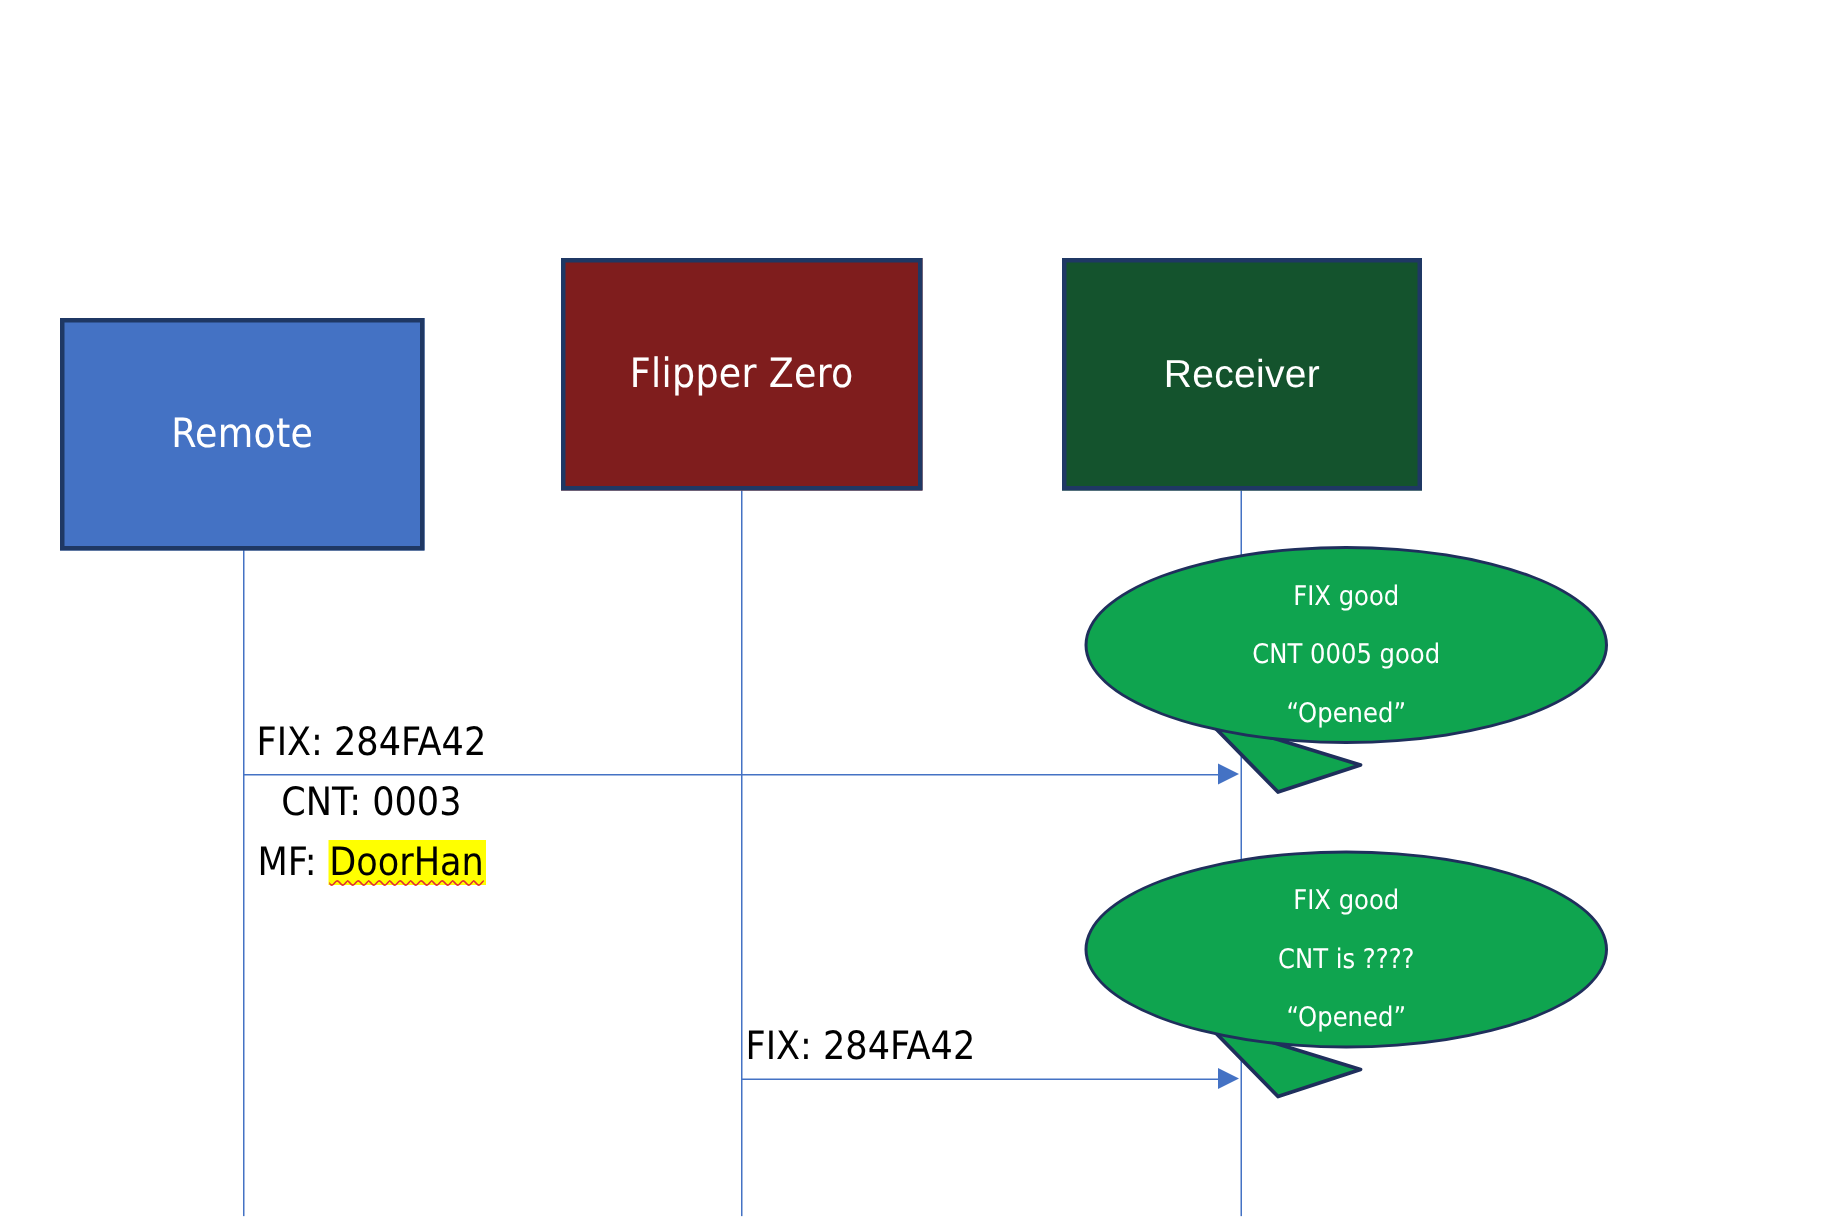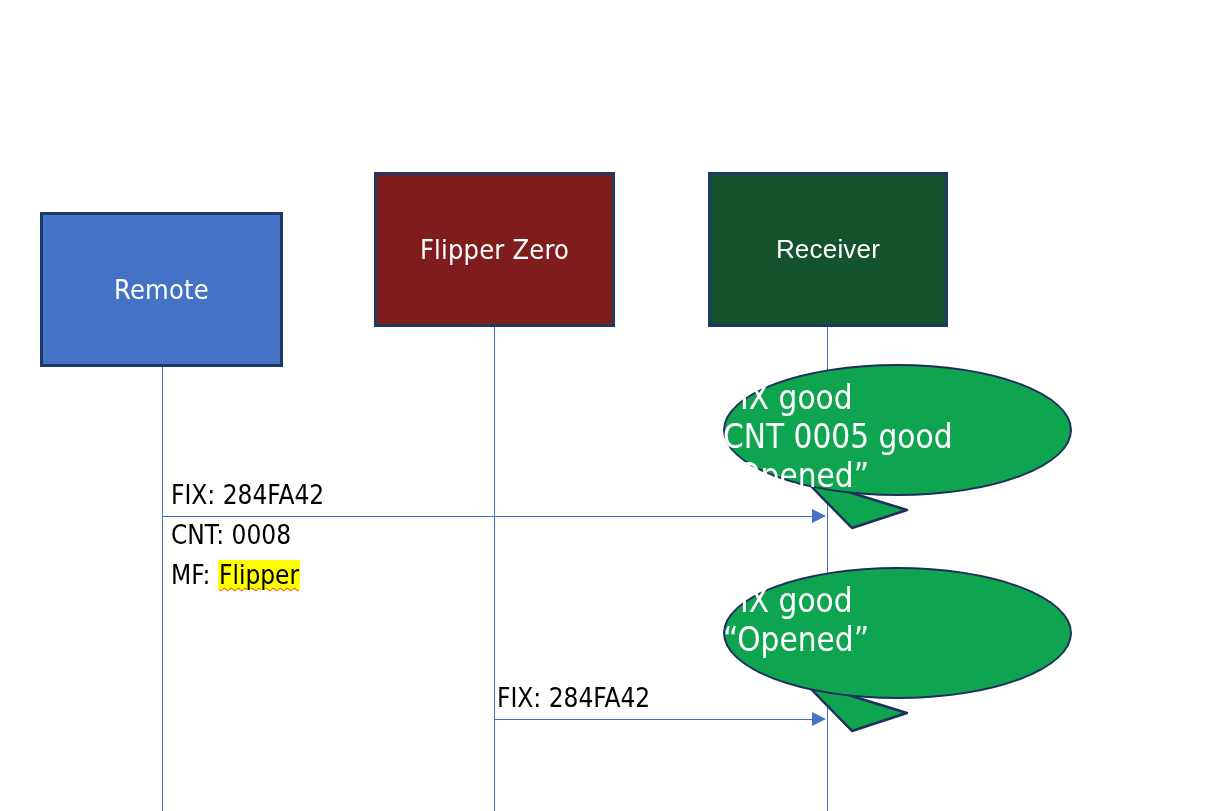--- a/index.html
+++ b/index.html
@@ -79,21 +79,21 @@
 
   
   .msg-label {
     position: absolute;
     font-family: "DejaVu Sans Condensed", "Liberation Sans", sans-serif;
     font-size: 26px;
     line-height: 40px;
     color: #000000;
     white-space: nowrap;
   }
-  .msg-label .line { display: block; height: 40px; }
+  .msg-label .line { display: block; height: 40px; text-align: center; }
   .hl {
     background: #FFFF00;
     padding: 0 1px;
   }
   .spell {
     text-decoration: underline;
     text-decoration-style: wavy;
     text-decoration-color: #E03030;
     text-decoration-thickness: 1px;
     text-underline-offset: 3px;
@@ -109,23 +109,24 @@
     background: #0FA44F;
     border: 2.5px solid #1F2F5C;
     border-radius: 50% / 50%;
     box-sizing: border-box;
   }
   .bubble-text {
     position: absolute;
     left: 0;
     top: 14px;
     width: 349px;
+    text-align: center;
     color: #ffffff;
     font-family: "DejaVu Sans Condensed", "Liberation Sans", sans-serif;
-    font-size: 33px;
+    font-size: 18px;
     line-height: 39px;
     pointer-events: none;
   }
   .bubble-text .line { display: block; }
   .bubble-tail {
     position: absolute;
     width: 120px;
     height: 60px;
     overflow: visible;
   }
@@ -148,22 +149,22 @@
   </div>
   <div class="actor-box actor-receiver">
     <span class="actor-label">Receiver</span>
   </div>
 
   <div class="msg-arrow" style="left:162px; top:516px; width:652px;"></div>
   <div class="arrow-head" style="left:812px; top:509px;"></div>
 
   <div class="msg-label" style="left:171px; top:475px;">
     <span class="line"><span>FIX:</span> <span>284FA42</span></span>
-    <span class="line"><span>CNT:</span> <span>0008</span></span>
-    <span class="line"><span>MF:</span> <span class="hl spell">Flipper</span></span>
+    <span class="line"><span>CNT:</span> <span>0003</span></span>
+    <span class="line"><span>MF:</span> <span class="hl spell">DoorHan</span></span>
   </div>
 
   <div class="msg-arrow" style="left:494px; top:719px; width:320px;"></div>
   <div class="arrow-head" style="left:812px; top:712px;"></div>
 
   <div class="msg-label" style="left:497px; top:678px;">
     <span class="line"><span>FIX:</span> <span>284FA42</span></span>
   </div>
 
   <div class="bubble-wrap" style="left:723px; top:364px; width:349px; height:132px;">
@@ -178,17 +179,18 @@
     </div>
   </div>
 
   <div class="bubble-wrap" style="left:723px; top:567px; width:349px; height:132px;">
     <svg class="bubble-tail" style="left:72px; top:112px;" width="120" height="60" viewBox="0 0 120 60">
       <path d="M 8,2 L 112,34 L 57,52 Z" fill="#0FA44F" stroke="#1F2F5C" stroke-width="2.5" stroke-linejoin="round"></path>
     </svg>
     <div class="bubble"></div>
     <div class="bubble-text">
       <span class="line">FIX good</span>
+      <span class="line">CNT is ????</span>
       <span class="line">“Opened”</span>
     </div>
   </div>
 
 </div>
 
 </body></html>

